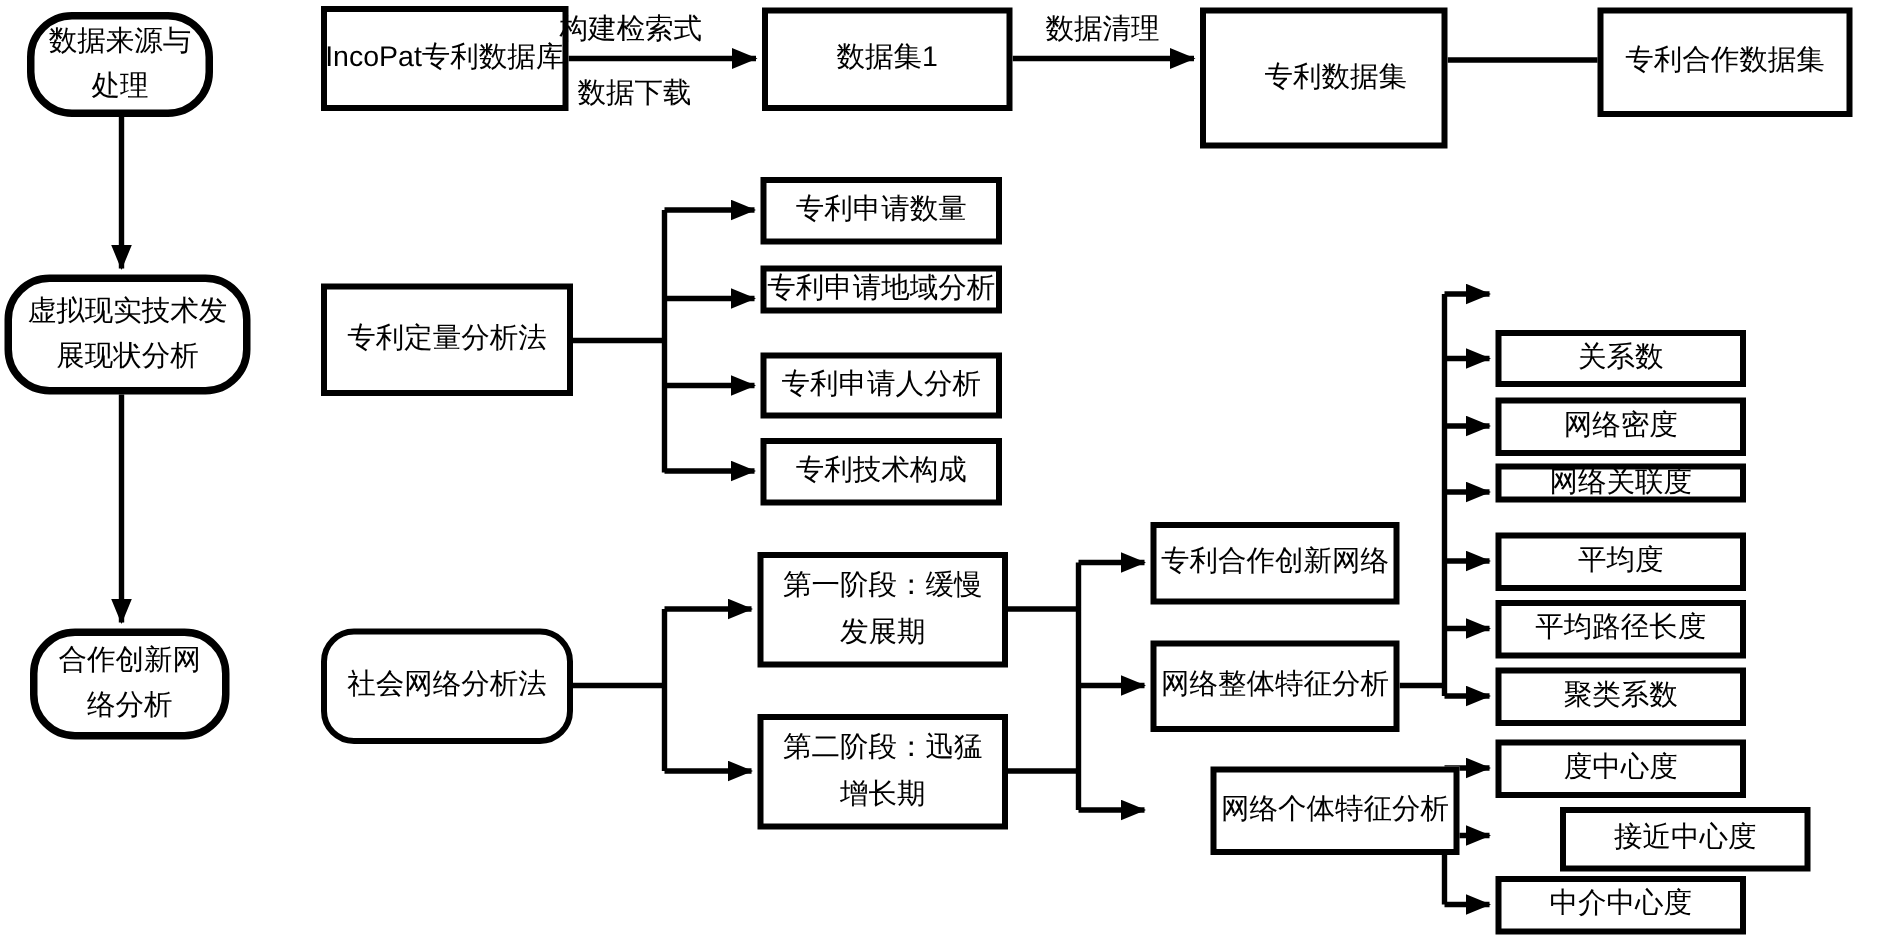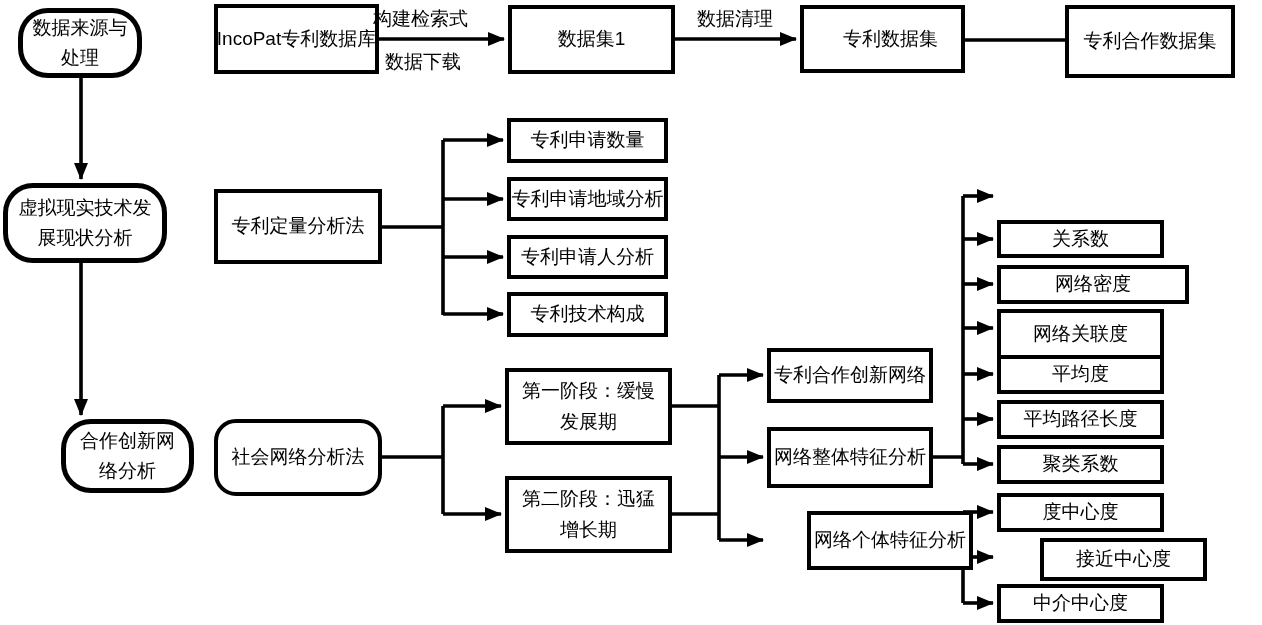--- a/index.html
+++ b/index.html
@@ -68,48 +68,48 @@
 
       <path d="M933,540 H963 M963,512 V603"></path>
       <path d="M963,512 H993" marker-end="url(#arrow)"></path>
       <path d="M963,557 H993" marker-end="url(#arrow)"></path>
       <path d="M963,603 H993" marker-end="url(#arrow)"></path>
     </g>
   </svg>
 
   <div class="box rounded tightwrap" style="left:18px;top:8px;width:124px;height:70px;">数据来源与处理</div>
   <div class="box rounded" style="left:3px;top:183px;width:164px;height:80px;">虚拟现实技术发展现状分析</div>
-  <div class="box rounded tightwrap" style="left:20px;top:419px;width:133px;height:74px;margin-left:41px;">合作创新网络分析</div>
+  <div class="box rounded tightwrap" style="left:20px;top:419px;width:133px;height:74px;">合作创新网络分析</div>
 
   <div class="box nowrap" style="left:214px;top:4px;width:165px;height:70px;padding:0;">IncoPat专利数据库</div>
   <div class="box nowrap" style="left:508px;top:5px;width:167px;height:69px;">数据集1</div>
-  <div class="box nowrap" style="left:800px;top:5px;width:165px;height:68px;padding-left:20px;">专利数据集</div>
+  <div class="box nowrap" style="left:800px;top:5px;width:165px;height:94px;padding-left:20px;">专利数据集</div>
   <div class="box nowrap" style="left:1065px;top:5px;width:170px;height:73px;">专利合作数据集</div>
 
   <div class="edge-label" style="left:373px;top:6px;width:124px;">构建检索式</div>
   <div class="edge-label" style="left:385px;top:49px;width:100px;">数据下载</div>
   <div class="edge-label" style="left:697px;top:6px;width:84px;">数据清理</div>
 
   <div class="box nowrap" style="left:214px;top:189px;width:168px;height:75px;">专利定量分析法</div>
   <div class="box nowrap" style="left:507px;top:118px;width:161px;height:45px;">专利申请数量</div>
-  <div class="box nowrap" style="left:507px;top:177px;width:161px;height:44px;">专利申请地域分析</div>
+  <div class="box nowrap" style="left:507px;top:177px;width:161px;height:32px;">专利申请地域分析</div>
   <div class="box nowrap" style="left:507px;top:235px;width:161px;height:44px;">专利申请人分析</div>
   <div class="box nowrap" style="left:507px;top:292px;width:161px;height:45px;">专利技术构成</div>
 
   <div class="box nowrap" style="left:214px;top:419px;width:168px;height:77px;border-radius:22px;">社会网络分析法</div>
   <div class="box" style="left:505px;top:368px;width:167px;height:77px;">第一阶段：缓慢发展期</div>
   <div class="box" style="left:505px;top:476px;width:167px;height:77px;">第二阶段：迅猛增长期</div>
 
   <div class="box nowrap" style="left:767px;top:348px;width:166px;height:55px;">专利合作创新网络</div>
   <div class="box nowrap" style="left:767px;top:427px;width:166px;height:61px;">网络整体特征分析</div>
   <div class="box nowrap" style="left:767px;top:511px;width:166px;height:59px;margin-left:40px;">网络个体特征分析</div>
 
   <div class="box nowrap" style="left:997px;top:220px;width:167px;height:38px;">关系数</div>
-  <div class="box nowrap" style="left:997px;top:265px;width:192px;height:39px;">网络密度</div>
-  <div class="box nowrap" style="left:997px;top:309px;width:167px;height:50px;">网络关联度</div>
+  <div class="box nowrap" style="left:997px;top:265px;width:167px;height:39px;">网络密度</div>
+  <div class="box nowrap" style="left:997px;top:309px;width:167px;height:26px;">网络关联度</div>
   <div class="box nowrap" style="left:997px;top:355px;width:167px;height:39px;">平均度</div>
   <div class="box nowrap" style="left:997px;top:400px;width:167px;height:39px;">平均路径长度</div>
   <div class="box nowrap" style="left:997px;top:445px;width:167px;height:39px;">聚类系数</div>
 
   <div class="box nowrap" style="left:997px;top:493px;width:167px;height:39px;">度中心度</div>
   <div class="box nowrap" style="left:1040px;top:538px;width:167px;height:43px;">接近中心度</div>
   <div class="box nowrap" style="left:997px;top:584px;width:167px;height:39px;">中介中心度</div>
 
 </div>
 

